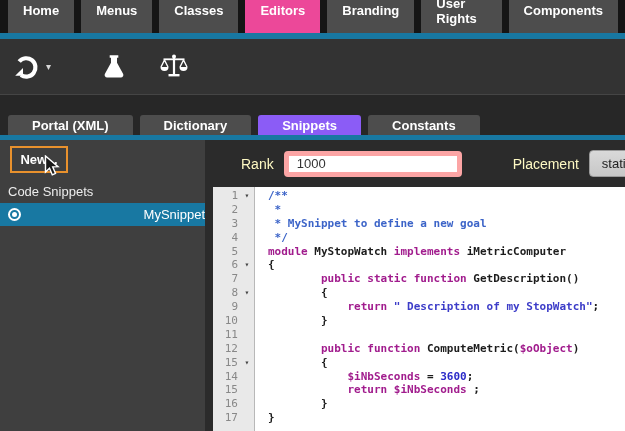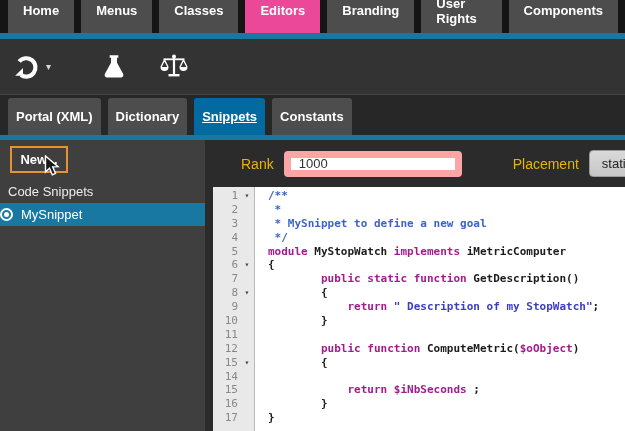--- a/index.html
+++ b/index.html
@@ -14,43 +14,43 @@
   .accent-strip { height:6px; background:#1878a2; }
 
   
   .toolbar { height:55px; background:#333333; display:flex; align-items:center; padding-left:12px; }
   .tool { display:flex; align-items:center; margin-right:26px; }
   .tool svg { display:block; }
   .caret-down { color:#d8d8d8; font-size:10px; margin-left:6px; }
 
   
   .sub-tabbar { height:41px; background:#272727; border-top:1px solid #454545; display:flex; align-items:flex-end; padding-left:8px; }
-  .sub-tabbar .tab { height:37px; display:flex; align-items:center; padding:0 8px; margin-right:7px;
+  .sub-tabbar .tab { height:20px; display:flex; align-items:center; padding:0 24px; margin-right:7px;
     background:#4d4d4d; color:#fff; font-weight:bold; font-size:13px; border-radius:3px 3px 0 0; cursor:default; }
-  .sub-tabbar .tab.active { background:#0369a1;text-decoration:underline; }
+  .sub-tabbar .tab.active { background:#8b5cf6; }
   .accent-strip2 { height:5px; background:#1878a2; }
 
   
   .content { display:flex; height:291px; }
 
   .sidebar { width:205px; background:#3f3f3f; position:relative; flex:none; }
   .new-btn { margin:6px 0 0 10px; width:58px; height:27px; background:#3f3f3f; border:2px solid #e8912d;
     color:#fff; font-weight:bold; font-size:13px; font-family:"Liberation Sans",sans-serif; }
   .section-label { margin:11px 0 4px 8px; color:#ececec; font-size:13px; }
-  .snippet-item { height:23px; display:flex; align-items:center; color:#fff; font-size:13px; cursor:default; }
+  .snippet-item { height:23px; display:flex; align-items:center; padding-left:8px; color:#fff; font-size:13px; cursor:default;justify-content:space-between; }
   .snippet-item.selected { background:#1878a2; }
   .radio-ic { width:13px; height:13px; border:2px solid #fff; border-radius:50%; margin-right:8px;
     display:flex; align-items:center; justify-content:center; flex:none; }
   .radio-ic span { width:5px; height:5px; background:#fff; border-radius:50%; }
   .mouse-cursor { position:absolute; left:44px; top:15px; pointer-events:none; }
 
   .main { flex:1; background:#2b2b2b; position:relative; }
   .form-row { height:47px; display:flex; align-items:center; padding-left:36px; }
-  .form-row label { color:#eab308; font-size:14px; }
-  .rank-input { width:178px; height:26px; margin-left:10px; border:7px solid #fca5a5; border-radius:4px;
+  .form-row label { color:#fef9c3; font-size:14px; }
+  .rank-input { width:178px; height:26px; margin-left:10px; border:5px solid #fca5a5; border-radius:4px;
     background:#fff; color:#333; font-size:13px; padding-left:8px; font-family:"Liberation Sans",sans-serif; }
   .placement-label { margin-left:14px;padding-left:37px; }
   .select { width:83px; height:27px; margin-left:10px; background:linear-gradient(#d9d9d9,#c7c7c7);
     border:1px solid #9a9a9a; border-radius:4px; display:flex; align-items:center; padding:0 8px 0 12px;
     color:#222; font-size:13px; cursor:default; }
   .select .sel-val { flex:1; }
 
   
   .editor { position:absolute; left:8px; top:47px; right:0; bottom:0; background:#fff; overflow:hidden; }
   .gutter-bg { position:absolute; left:0; top:0; bottom:0; width:42px; background:#e9e9e9; border-right:1px solid #b8b8b8; }
@@ -221,20 +221,21 @@
             <span class="code-text"><span class="tk-plain">        </span><span class="tk-keyword">public function</span><span class="tk-plain"> ComputeMetric(</span><span class="tk-variable">$oObject</span><span class="tk-plain">)</span></span>
           </div>
           <div class="code-row">
             <span class="ln">15</span>
             <span class="fold">▾</span>
             <span class="code-text"><span class="tk-plain">        {</span></span>
           </div>
           <div class="code-row">
             <span class="ln">14</span>
             <span class="fold"></span>
+            <span class="code-text"><span class="tk-plain">            </span><span class="tk-variable">$iNbSeconds</span><span class="tk-plain"> = </span><span class="tk-number">3600</span><span class="tk-plain">;</span></span>
           </div>
           <div class="code-row">
             <span class="ln">15</span>
             <span class="fold"></span>
             <span class="code-text"><span class="tk-plain">            </span><span class="tk-keyword">return</span><span class="tk-plain"> </span><span class="tk-variable">$iNbSeconds</span><span class="tk-plain"> ;</span></span>
           </div>
           <div class="code-row">
             <span class="ln">16</span>
             <span class="fold"></span>
             <span class="code-text"><span class="tk-plain">        }</span></span>

